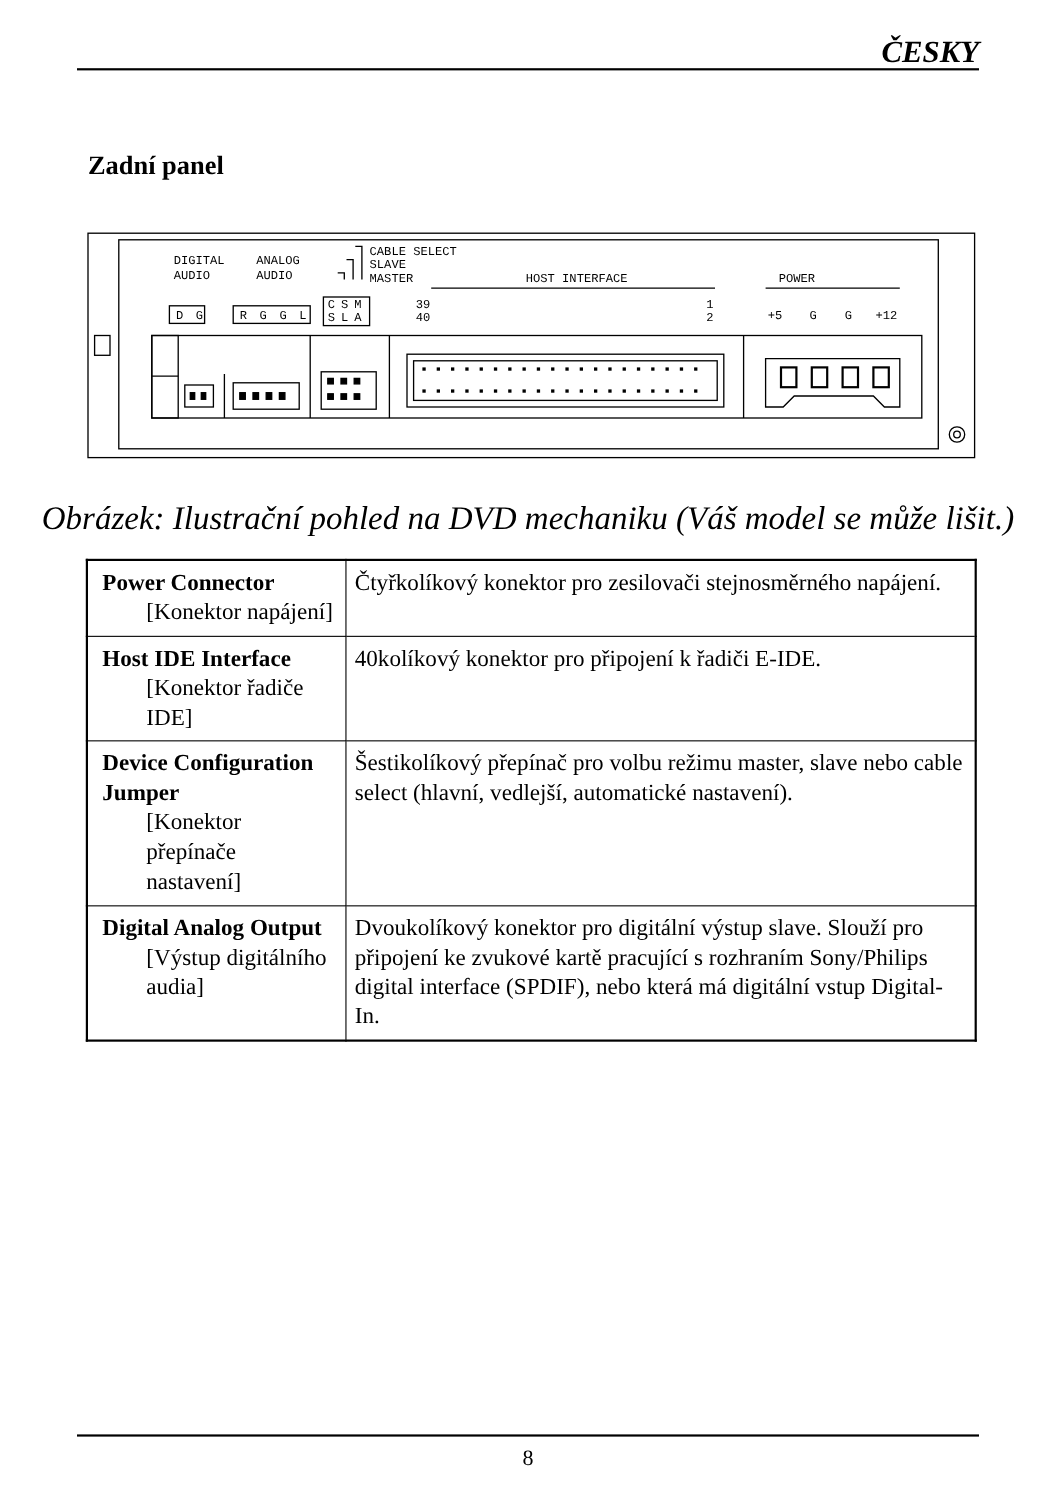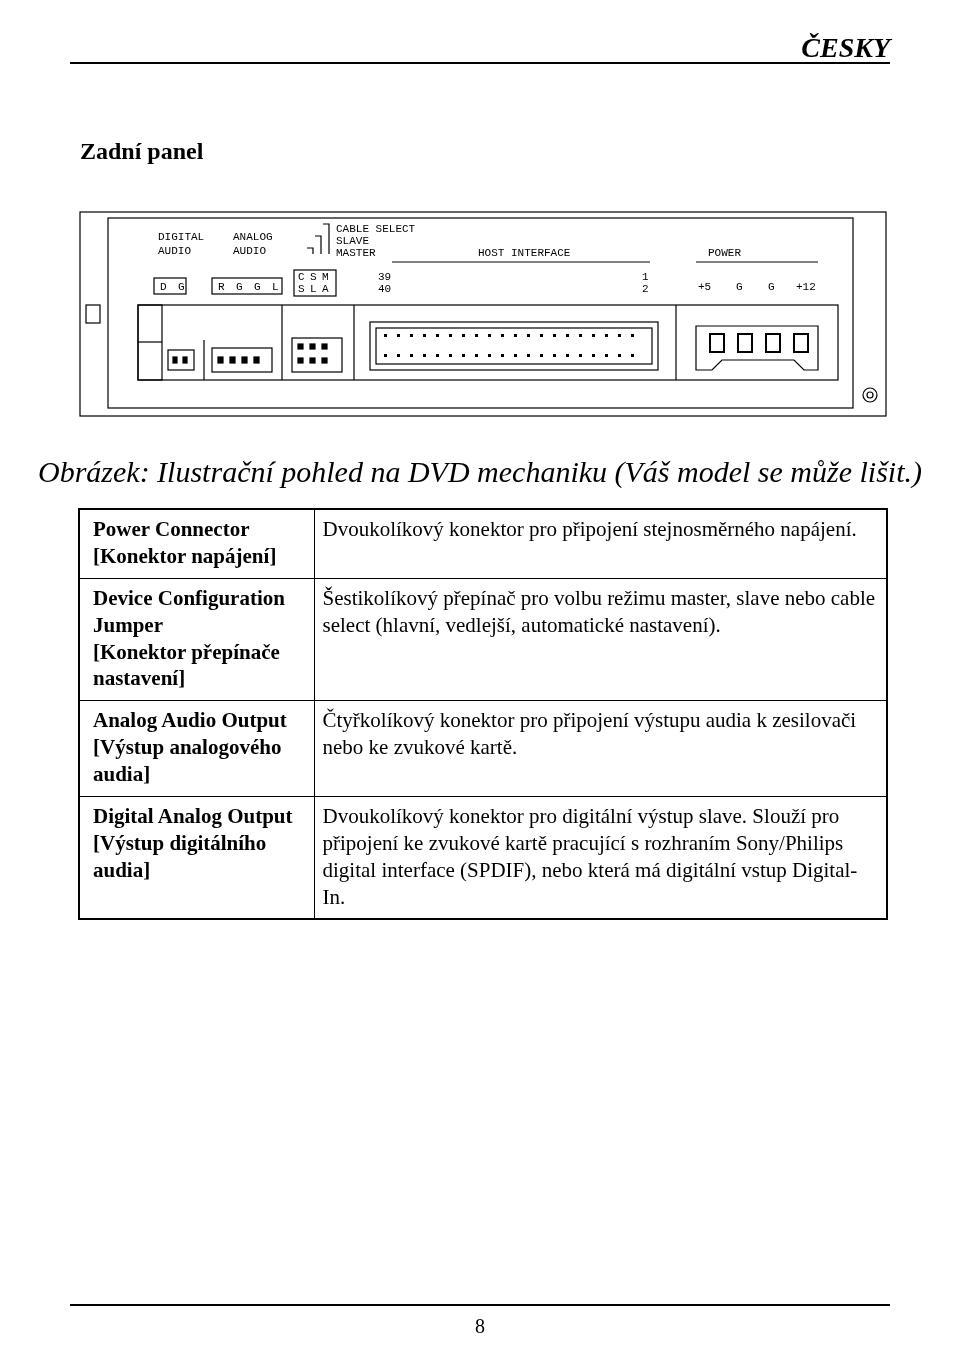--- a/index.html
+++ b/index.html
@@ -60,21 +60,21 @@
     font-size: 21px;
   }
   .table td {
     border: 1.5px solid #000;
     padding: 6px 8px 8px 8px;
     vertical-align: top;
     line-height: 1.28;
   }
   .table td.label { width: 235px; padding-left: 13px; }
   .label .term { font-weight: bold; display: block; }
-  .label .sub { font-weight: bold; display: block; }
+  .label .sub { font-weight: normal; display: block; margin-left: 40px; }
   .bottom-rule {
     position: absolute;
     bottom: 60px;
     left: 70px;
     right: 70px;
     border-top: 2px solid #000;
   }
   .page-num {
     position: absolute;
     bottom: 28px;
@@ -253,38 +253,38 @@
 
 <div class="caption">Obrázek: Ilustrační pohled na DVD mechaniku  (Váš model se může lišit.)</div>
 
 <table class="table">
   <tbody>
     <tr>
       <td class="label">
         <span class="term">Power Connector</span>
         <span class="sub">[Konektor napájení]</span>
       </td>
-      <td>Dvoukolíkový konektor pro připojení stejnosměrného napájení.</td>
+      <td>Čtyřkolíkový konektor pro zesilovači stejnosměrného napájení.</td>
+    </tr>
+    <tr>
+      <td class="label">
+        <span class="term">Host IDE Interface</span>
+        <span class="sub">[Konektor řadiče IDE]</span>
+      </td>
+      <td>40kolíkový konektor pro připojení k řadiči E-IDE.</td>
     </tr>
     <tr>
       <td class="label">
         <span class="term">Device Configuration Jumper</span>
         <span class="sub">[Konektor přepínače nastavení]</span>
       </td>
       <td>Šestikolíkový přepínač pro volbu režimu master, slave nebo cable select (hlavní, vedlejší, automatické nastavení).</td>
     </tr>
     <tr>
       <td class="label">
-        <span class="term">Analog Audio Output</span>
-        <span class="sub">[Výstup analogového audia]</span>
-      </td>
-      <td>Čtyřkolíkový konektor pro připojení výstupu audia k zesilovači nebo ke zvukové kartě.</td>
-    </tr>
-    <tr>
-      <td class="label">
         <span class="term">Digital Analog Output</span>
         <span class="sub">[Výstup digitálního audia]</span>
       </td>
       <td>Dvoukolíkový konektor pro digitální výstup slave. Slouží pro připojení ke zvukové kartě pracující s rozhraním Sony/Philips digital interface (SPDIF), nebo která má digitální vstup Digital-In.</td>
     </tr>
   </tbody>
 </table>
 
 <div class="bottom-rule"></div>
 <div class="page-num">8</div>

